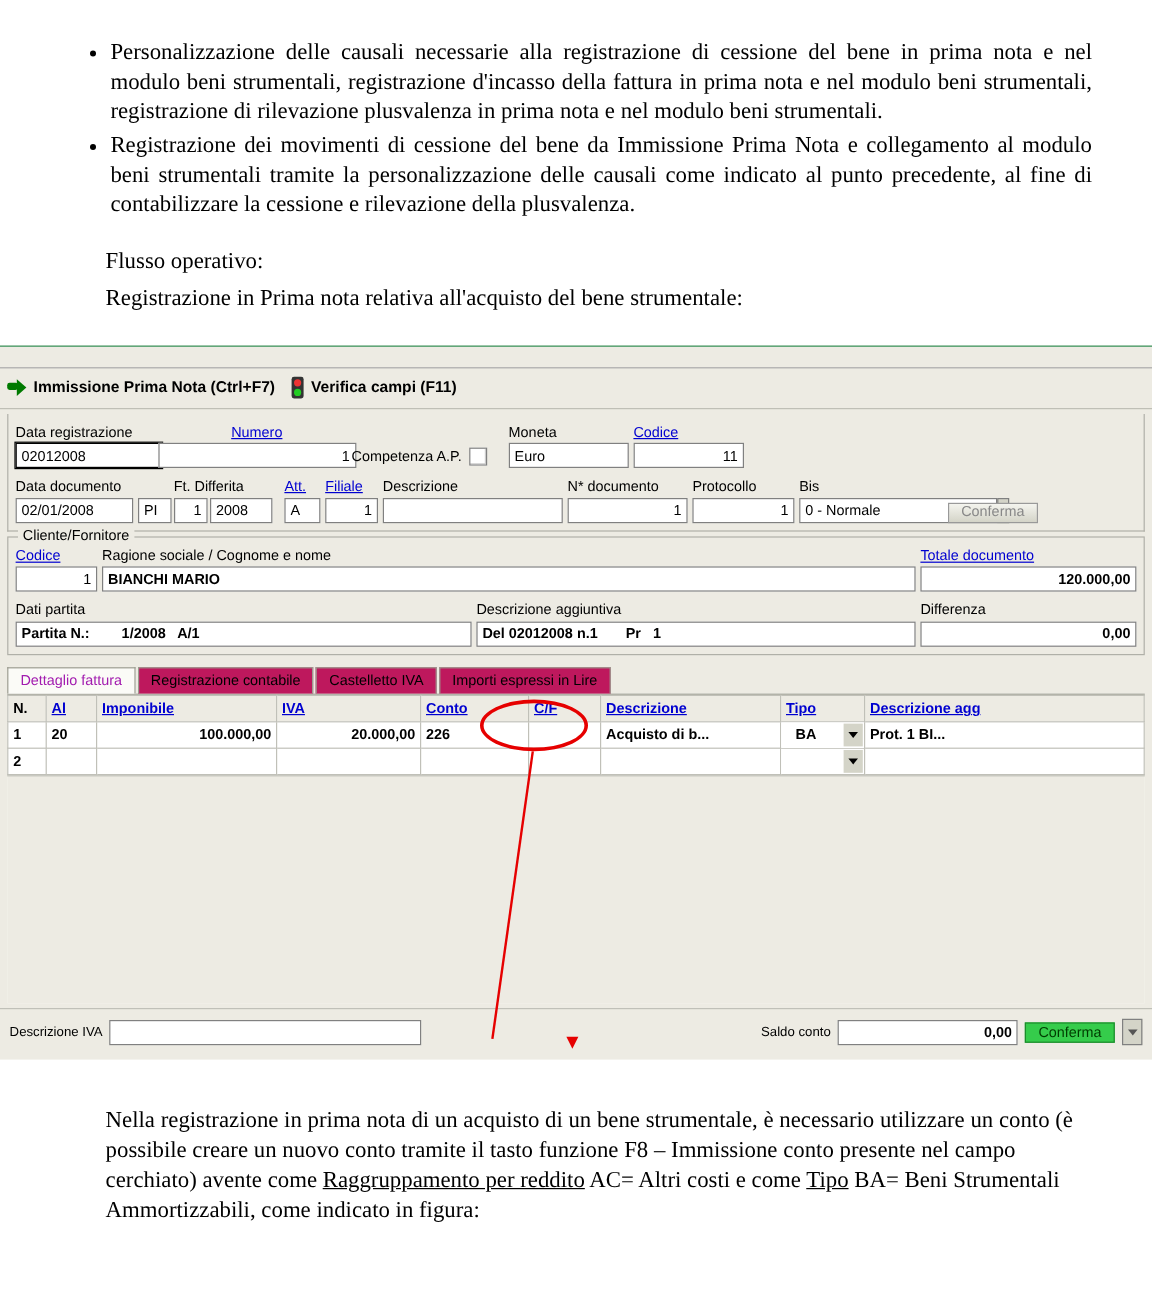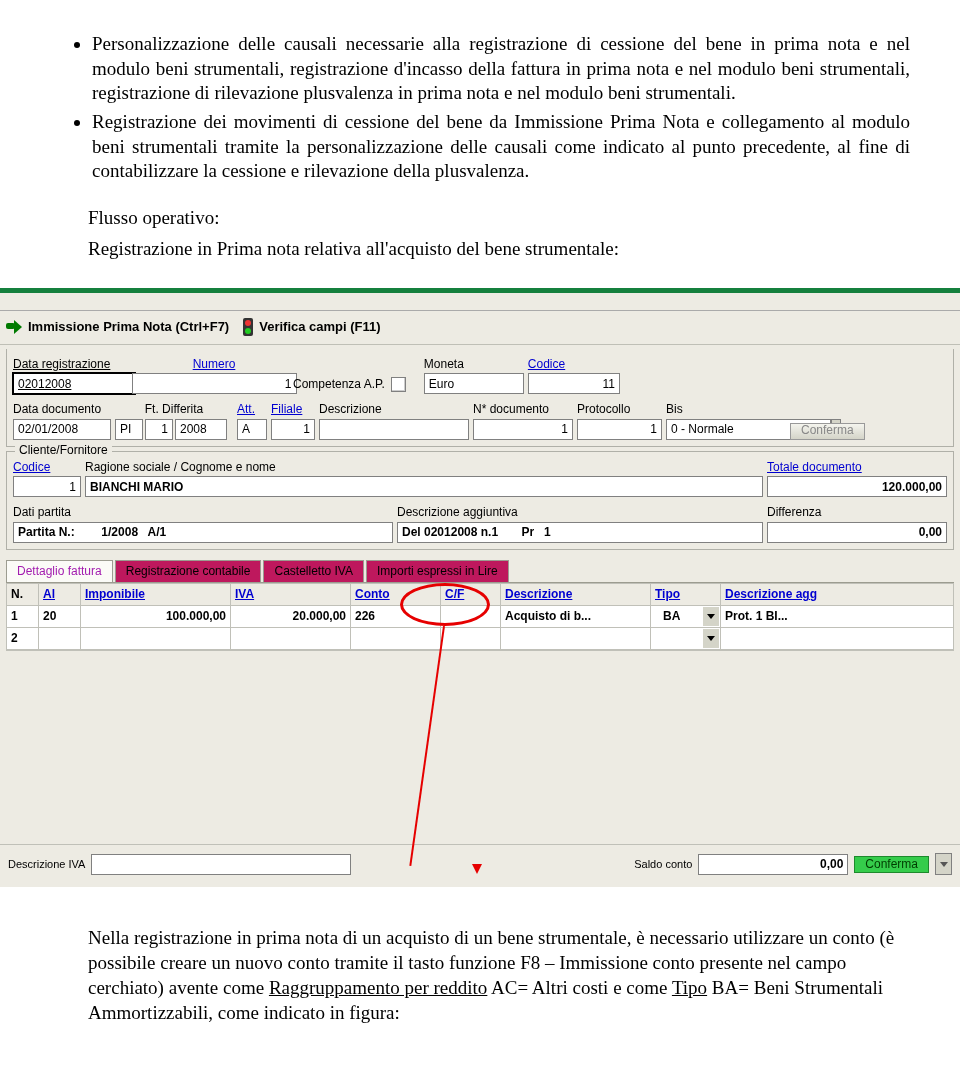--- a/index.html
+++ b/index.html
@@ -30,21 +30,21 @@
 
   
   .screen {
     margin: 10px 0 0 0;
     width: 960px;
     background: #EDEBE3;
     font-family: "MS Sans Serif", Tahoma, Arial, sans-serif;
     font-size: 13px;
     color: #000;
     position: relative;
-    border-top: 5px solid #15803d;
+    border-top: 1px solid #15803d;
     padding-bottom: 6px;
   }
   .plain-toolbar {
     height: 18px;
     background: #EDEBE3;
     border-bottom: 1px solid #aaa;
   }
   .toolbar {
     display: flex;
     align-items: center;
@@ -269,21 +269,21 @@
       <span>Immissione Prima Nota (Ctrl+F7)</span>
     </span>
     <span class="menuitem">
       <span class="icon-traffic"></span>
       <span>Verifica campi (F11)</span>
     </span>
   </div>
 
   <div class="panel" style="border-top:none;">
     <div class="row">
-      <div class="field" style="width:122px;text-decoration:underline;">
+      <div class="field" style="width:122px;">
         <span class="lbl">Data registrazione</span>
         <input class="inp focus" value="02012008" style="">
       </div>
       <div class="field" style="width:150px;align-items:center;">
         <span class="lbl lnk">Numero</span>
         <input class="inp num" value="1" style="">
       </div>
       <div class="field" style="align-self:flex-end; padding-bottom:2px; display:flex; flex-direction:row; align-items:center; gap:6px;">
         <span class="lbl" style="margin:0">Competenza A.P.</span>
         <span class="checkbox-box"></span>

